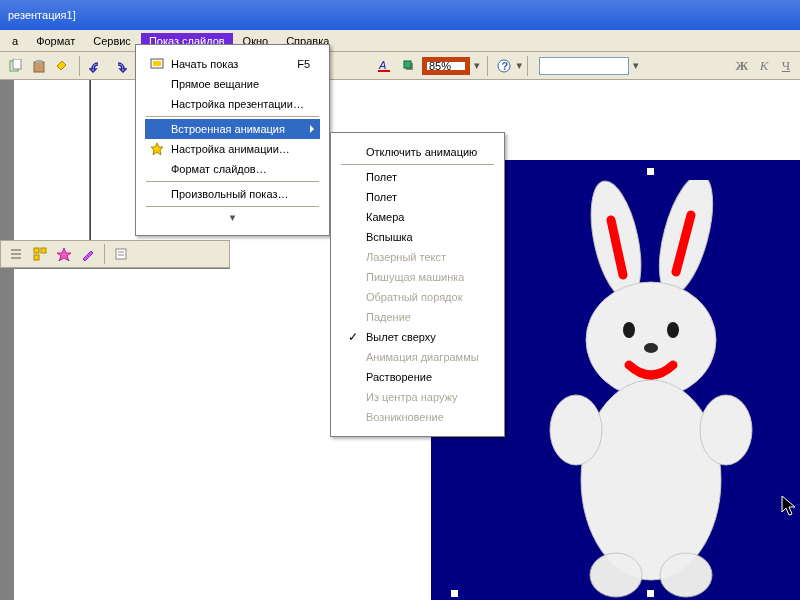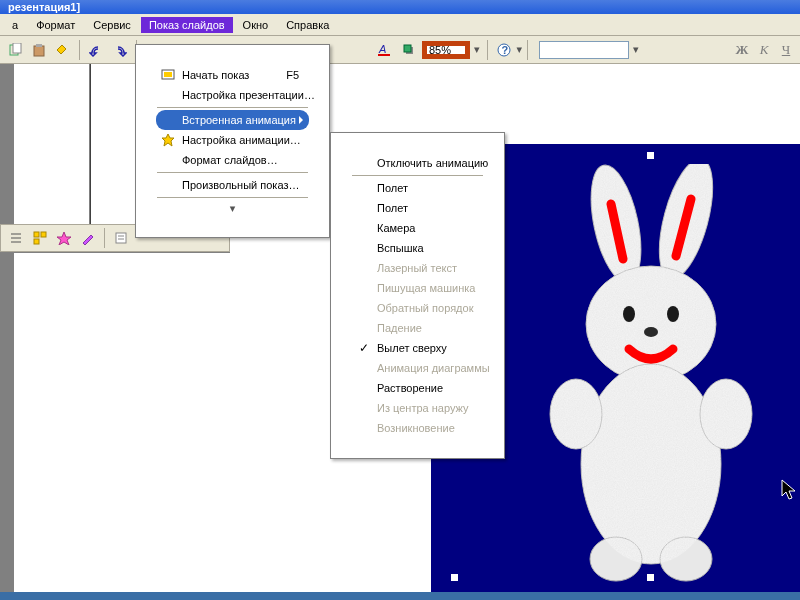--- a/index.html
+++ b/index.html
@@ -1,40 +1,40 @@
 <!DOCTYPE html>
 <html><head>
 <meta charset="utf-8">
 <style>
   * { box-sizing: border-box; font-family: Tahoma, Arial, sans-serif; font-size: 11px; }
   body { margin: 0; width: 800px; height: 600px; background: #3a6ea5; overflow: hidden; }
-  .titlebar { height: 14px; background: linear-gradient(#4a7ce0,#245edb); color: #fff; display: flex; align-items: center; padding: 0 8px; font-weight: bold; }
+  .titlebar { height: 30px; background: linear-gradient(#4a7ce0,#245edb); color: #fff; display: flex; align-items: center; padding: 0 8px; font-weight: normal; }
   .menubar { height: 22px; background: #ece9d8; display: flex; align-items: center; padding: 0 4px; gap: 2px; border-bottom: 1px solid #aca899; }
   .menubar span { padding: 2px 8px; cursor: default; }
   .toolbar { height: 28px; background: #ece9d8; display: flex; align-items: center; padding: 0 4px; gap: 2px; border-bottom: 1px solid #aca899; }
   .tbtn { width: 22px; height: 22px; display: flex; align-items: center; justify-content: center; border: 1px solid transparent; }
   .sep { width: 1px; height: 20px; background: #aca899; margin: 0 3px; }
   .zoomfield { width: 48px; height: 18px; border: 5px solid #c2410c; background: #fff; padding: 0 2px; display: flex; align-items: center; }
   .blankfield { width: 90px; height: 18px; border: 1px solid #7f9db9; background: #fff; margin-left: 6px; }
   .fmtbtn { width: 20px; height: 20px; display: flex; align-items: center; justify-content: center; font-family: "Times New Roman", serif; font-size: 13px; color: #808080; }
   .workspace { position: relative; background: #808080; height: 528px; }
   .leftgutter { position: absolute; left: 0; top: 0; width: 14px; height: 100%; background: #808080; }
   .slideview { position: absolute; left: 90px; top: 0; background: #fff; width: 710px; height: 528px; border-left: 1px solid #404040; }
   .thumbstrip { position: absolute; left: 14px; top: 0; width: 76px; height: 160px; background: #fff; border-right: 1px solid #808080; }
   .secondtoolbar { position: absolute; left: 0; top: 160px; height: 28px; width: 230px; background: #ece9d8; border: 1px solid #aca899; display: flex; align-items: center; padding: 0 4px; gap: 2px; }
   .panel2 { position: absolute; left: 14px; top: 188px; width: 216px; height: 340px; background: #fff; border-top: 1px solid #808080; }
   .canvas { position: absolute; left: 340px; top: 80px; width: 440px; height: 448px; background: #000080; overflow: hidden; }
   .handle { position: absolute; width: 7px; height: 7px; background: #fff; }
   .bunny { position: absolute; left: 80px; top: 20px; width: 280px; height: 420px; }
   .bunny svg { width: 100%; height: 100%; }
-  .menu { position: absolute; background: #fff; border: 1px solid #808080; box-shadow: 2px 2px 3px rgba(0,0,0,0.3); padding: 20px; }
+  .menu { position: absolute; background: #fff; border: 1px solid #808080; box-shadow: 2px 2px 3px rgba(0,0,0,0.3); padding: 9px; }
   .menu.primary { left: 135px; top: 44px; width: 195px; }
   .menu.sub { left: 330px; top: 132px; width: 175px; }
   .mi { height: 20px; display: flex; align-items: center; padding: 0 22px 0 26px; position: relative; white-space: nowrap; }
-  .mi.hl { background: #316ac5; color: #fff; border-radius: 9px; }
+  .mi.hl { background: #316ac5; color: #fff; }
   .mi.dis { color: #aca899; }
   .mi .sc { position: absolute; right: 10px; }
   .mi .sub-arrow { position: absolute; right: 6px; width:0; height:0; border-top:4px solid transparent; border-bottom:4px solid transparent; border-left:4px solid #000; }
   .mi.hl .sub-arrow { border-left-color: #fff; }
   .mi .ico { position: absolute; left: 4px; width: 16px; height: 16px; display:flex; align-items:center; justify-content:center; }
   .mi .chk { position: absolute; left: 8px; font-size: 12px; }
   .msep { height: 1px; background: #aca899; margin: 2px 1px; }
   .cursor { position: absolute; width: 18px; height: 24px; }
 </style>
 </head>
@@ -229,20 +229,23 @@
     <span class="ico">
         <svg width="14" height="14">
           <rect x="1" y="2" width="12" height="9" fill="#fff" stroke="#555"></rect>
           <rect x="3" y="4" width="8" height="5" fill="#fc0"></rect>
         </svg>
       </span>
     <span>Начать показ</span>
     <span class="sc">F5</span>
   </div>
   <div class="mi">
+      <span>Прямое вещание</span>
+    </div>
+  <div class="mi">
       <span>Настройка презентации…</span>
     </div>
   <div class="msep"></div>
   <div class="mi hl">
     <span>Встроенная анимация</span>
     <span class="sub-arrow"></span>
   </div>
   <div class="mi">
     <span class="ico">
         <svg width="14" height="14">

